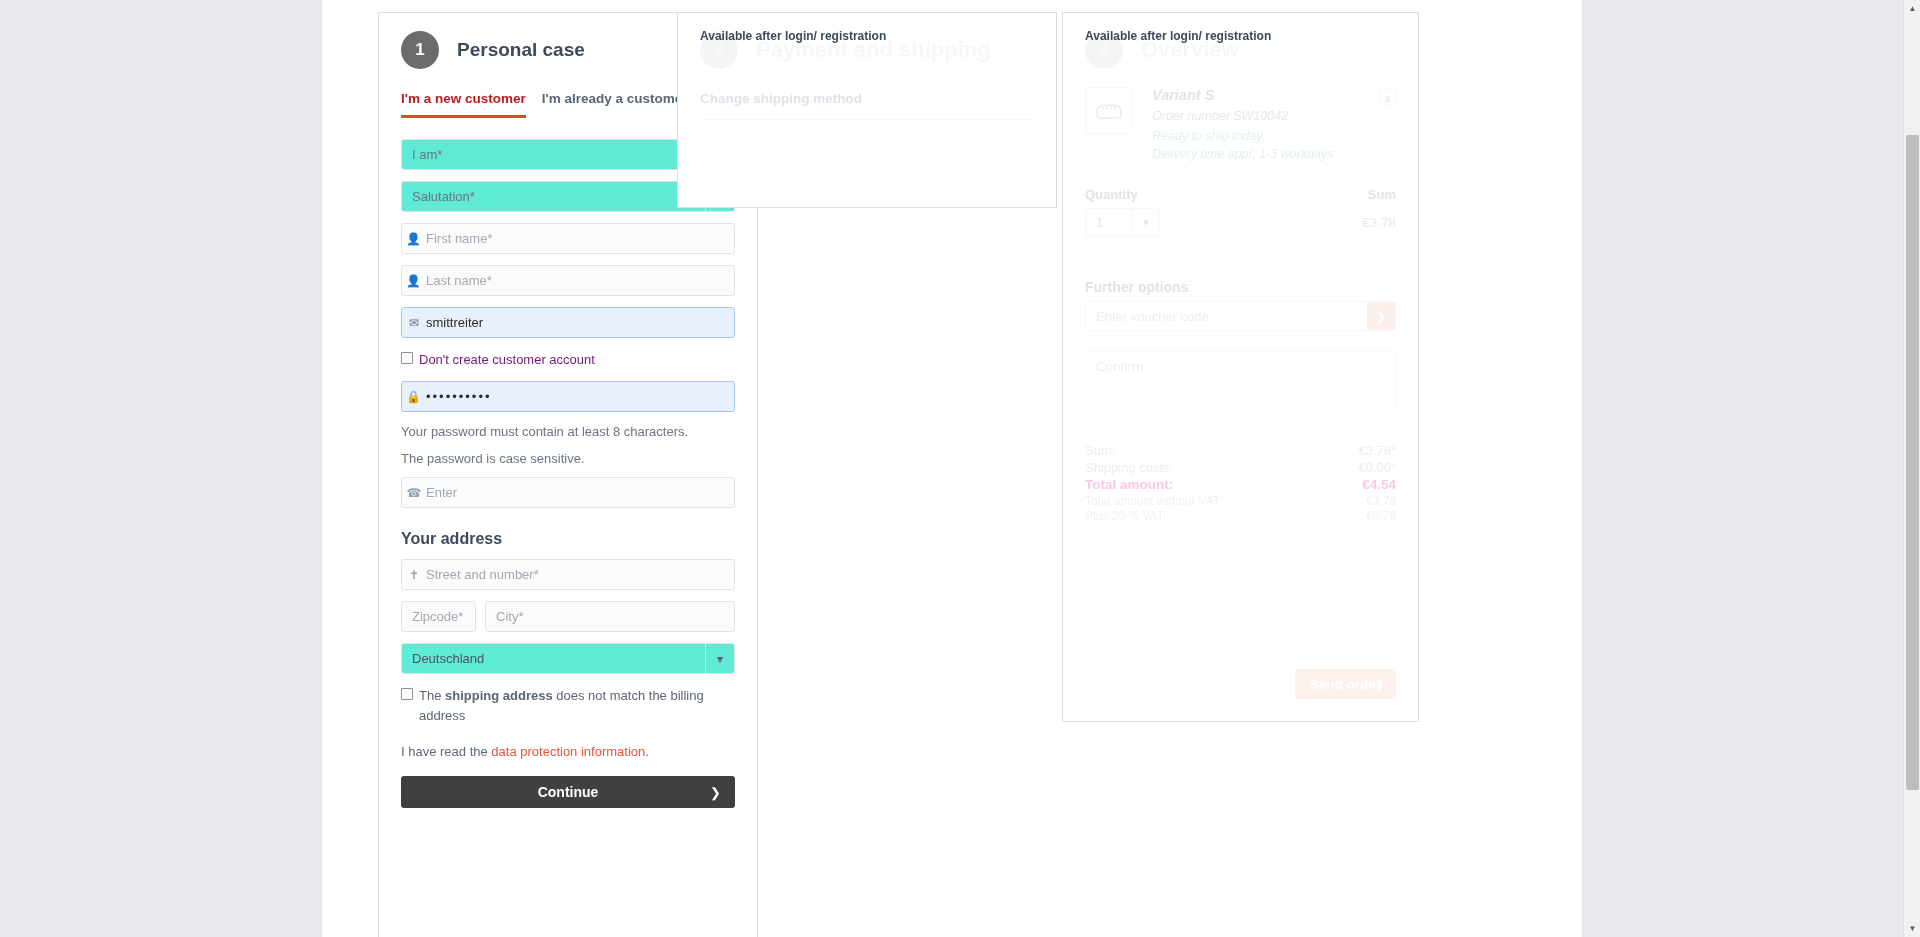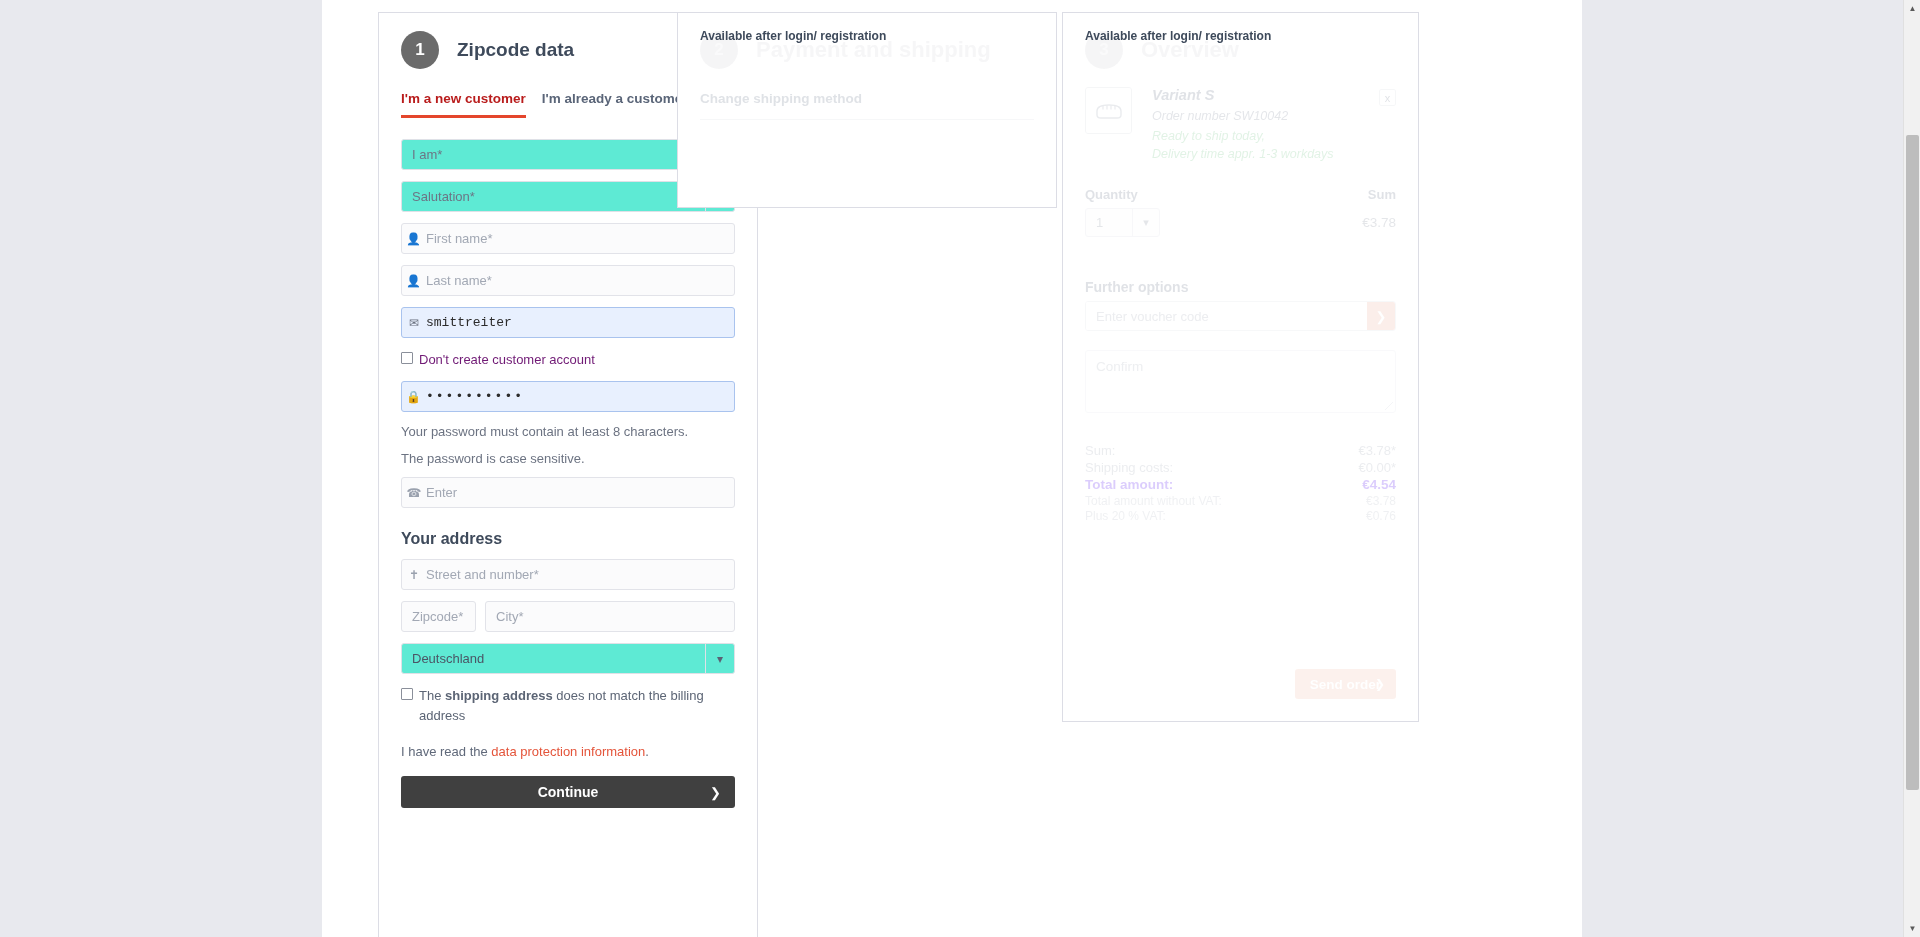--- a/index.html
+++ b/index.html
@@ -88,21 +88,21 @@
   .field .f-icon {
     width: 24px; text-align: center;
     font-size: 12px; color: #9aa1ae;
     flex: 0 0 auto;
   }
   .field .f-text { font-size: 13px; color: #a2a8b4; }
   .field.autofill {
     background: #e8f0fe;
     border: 1px solid #a9c3ee;
   }
-  .field.autofill .f-text { color: #2b2b2b; font-family: Liberation Mono, monospace; }
+  .field.autofill .f-text { color: #2b2b2b; }
   .field.autofill .f-icon { color: #6b7280; }
   .dots { letter-spacing: 2px; font-size: 13px; color: #2b2b2b; }
 
   .cb-row {
     display: flex; align-items: flex-start;
     margin-top: 12px; font-size: 13px; color: #5c6575;
   }
   .cb {
     width: 12px; height: 12px; flex: 0 0 auto;
     border: 1px solid #8a8f9a; background: #fff;
@@ -226,21 +226,21 @@
     width: 8px; height: 8px;
     background:
       linear-gradient(135deg, transparent 45%, #dcdfe5 45%, #dcdfe5 55%, transparent 55%);
   }
 
   .totals { margin-top: 30px; }
   .tot-row {
     display: flex; justify-content: space-between;
     font-size: 13px; color: #bfc4cd; line-height: 1.28;
   }
-  .tot-row.bold { font-weight: bold; color: #8b5cf6; font-size: 13.5px; }
+  .tot-row.bold { font-weight: bold; color: #ec4899; font-size: 13.5px; }
   .tot-row.small { font-size: 12px; color: #cdd1d8; }
 
   .btn-send {
     position: absolute; right: 22px; bottom: 22px;
     width: 101px; height: 30px;
     background: #f7d2c4; color: #fff;
     border: none; border-radius: 3px;
     font-size: 13.5px; font-weight: bold;
     display: flex; align-items: center; justify-content: center;
     font-family: "Liberation Sans", sans-serif;
@@ -269,21 +269,21 @@
 </head>
 <body>
 
 <div id="viewport">
   <div id="content-area">
 
     <div class="panel" id="panel-personal">
 
       <div class="step-head">
         <div class="step-badge">1</div>
-        <div class="step-title">Zipcode data</div>
+        <div class="step-title">Personal case</div>
       </div>
 
       <div class="tabs">
         <div class="tab active">I'm a new customer</div>
         <div class="tab inactive">I'm already a customer.</div>
       </div>
 
       <div class="form-body">
 
         <div class="select-wrap">

